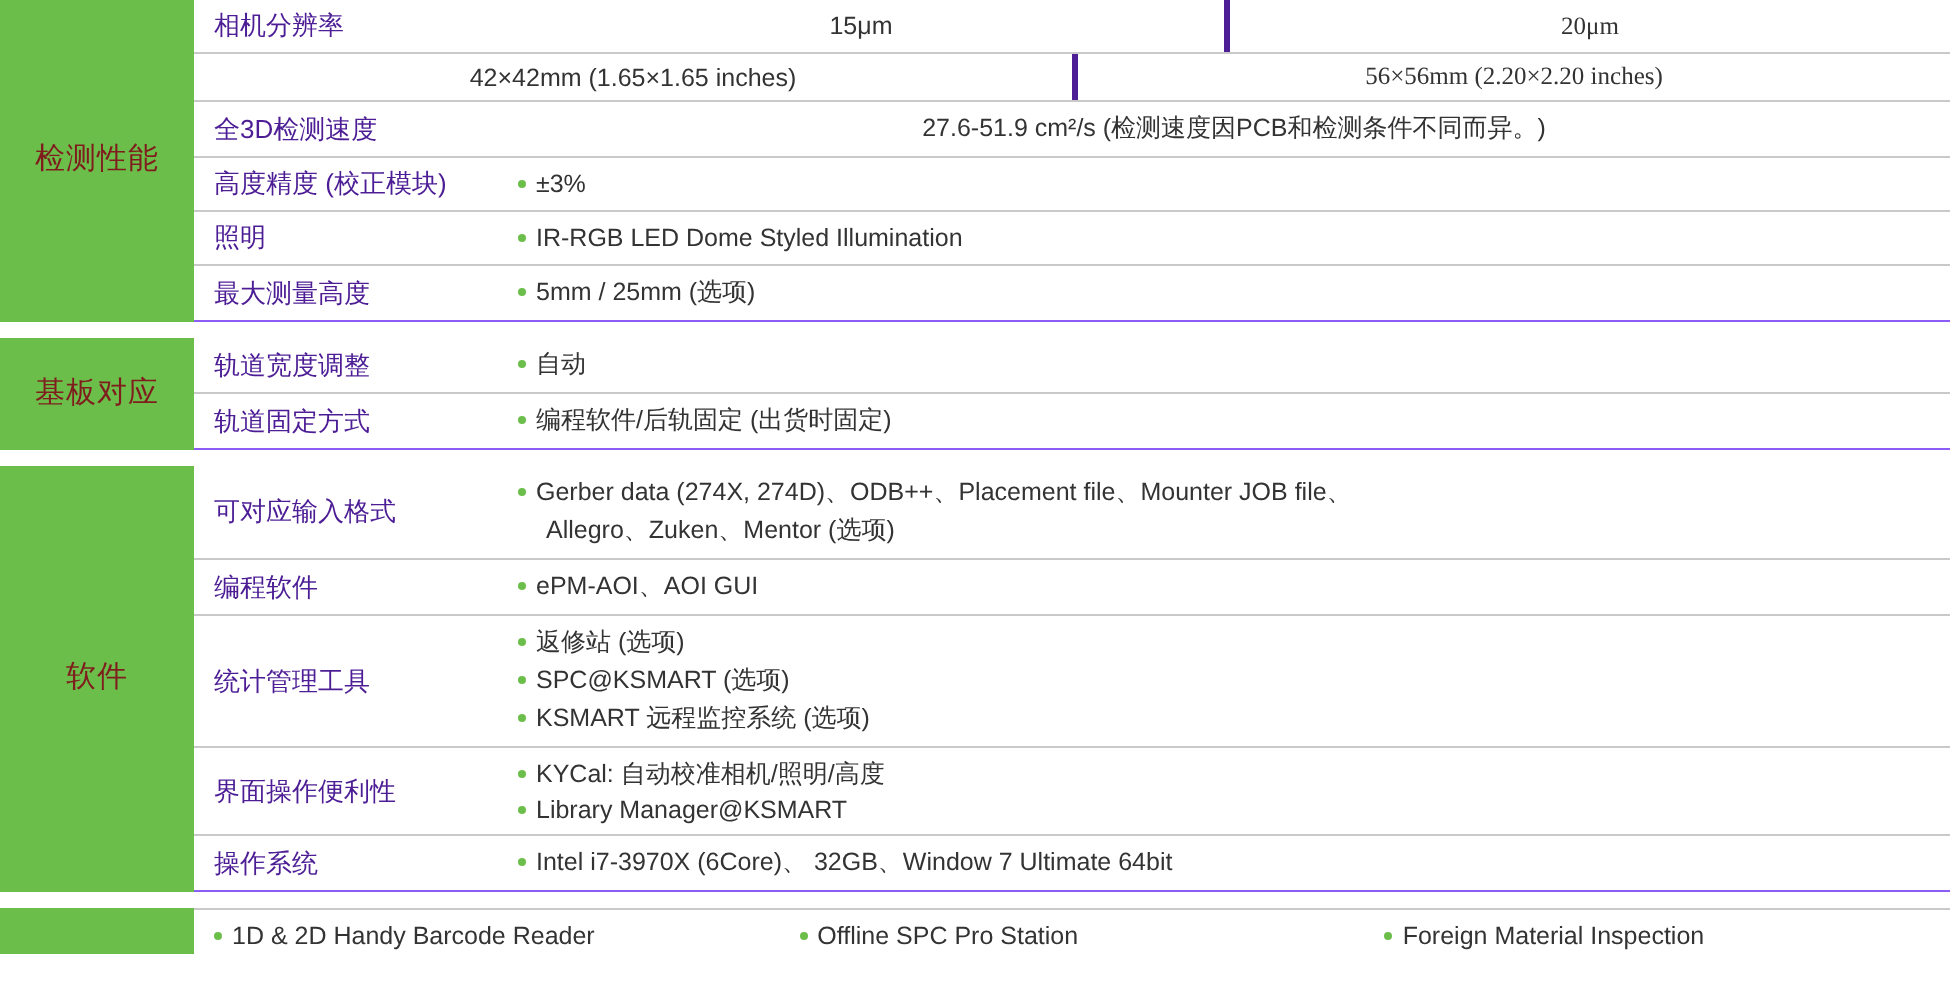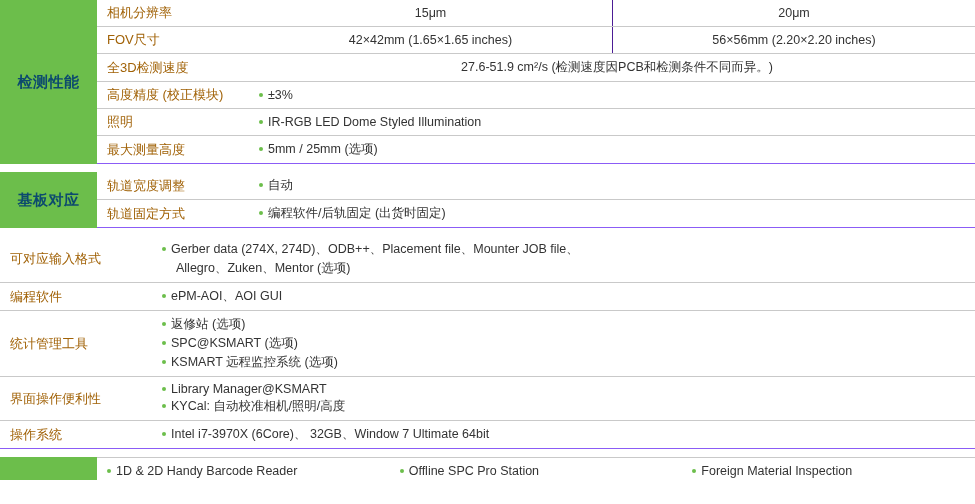--- a/index.html
+++ b/index.html
@@ -23,23 +23,23 @@
   
   .section {
     display: flex;
     align-items: stretch;
     margin-bottom: 8px;
   }
   .cat {
     width: 97px;
     flex: 0 0 97px;
     background: #6cbe4b;
-    color: #0c4a6e;
+    color: #7f1d1d;
     font-size: 15px;
-    font-weight: bold;
+    font-weight: normal;
     display: flex;
     align-items: center;
     justify-content: center;
     text-align: center;
     line-height: 1.25;
     letter-spacing: 0.5px;
   }
   .rows {
     flex: 1 1 auto;
     display: flex;
@@ -50,21 +50,21 @@
     align-items: stretch;
     border-bottom: 1px solid #c9c9c9;
   }
   .row.last { border-bottom: 1px solid #8b5cf6; }
   .label {
     width: 152px;
     flex: 0 0 152px;
     padding: 4px 0 4px 10px;
     display: flex;
     align-items: center;
-    color: #a16207;
+    color: #4c1d95;
     font-size: 13px;
     box-sizing: border-box;
   }
   .val {
     flex: 1 1 auto;
     padding: 4px 0 4px 10px;
     display: flex;
     flex-direction: column;
     justify-content: center;
     box-sizing: border-box;
@@ -94,21 +94,21 @@
     flex: 1 1 auto;
   }
   .spec-col {
     flex: 1 1 50%;
     display: flex;
     align-items: center;
     justify-content: center;
     padding: 4px 0;
     box-sizing: border-box;
   }
-  .spec-col.divider { border-left: 1px solid #4c1d95; }
+  .spec-col.divider { border-left: 3px solid #4c1d95; font-family: Liberation Serif, serif; }
 
   
   .addon-wrap {
     display: flex;
     flex: 1 1 auto;
     border-top: 1px solid #c9c9c9;
     padding-top: 4px;
   }
   .addon-col {
     flex: 1 1 33.33%;
@@ -128,21 +128,20 @@
 
       <div class="row">
         <div class="label">相机分辨率</div>
         <div class="spec-split">
           <div class="spec-col">15μm</div>
           <div class="spec-col divider">20μm</div>
         </div>
       </div>
 
       <div class="row">
-        <div class="label">FOV尺寸</div>
         <div class="spec-split">
           <div class="spec-col">42×42mm (1.65×1.65 inches)</div>
           <div class="spec-col divider">56×56mm (2.20×2.20 inches)</div>
         </div>
       </div>
 
       <div class="row">
         <div class="label">全3D检测速度</div>
         <div class="val center">
           <div class="line centerline">27.6-51.9 cm²/s (检测速度因PCB和检测条件不同而异。)</div>
@@ -189,20 +188,21 @@
         <div class="label">轨道固定方式</div>
         <div class="val">
           <div class="line bullet">编程软件/后轨固定 (出货时固定)</div>
         </div>
       </div>
 
     </div>
   </div>
 
   <div class="section">
+    <div class="cat">软件</div>
     <div class="rows">
 
       <div class="row">
         <div class="label">可对应输入格式</div>
         <div class="val">
           <div class="line bullet">Gerber data (274X, 274D)、ODB++、Placement file、Mounter JOB file、</div>
           <div class="line" style="padding-left:14px;">Allegro、Zuken、Mentor (选项)</div>
         </div>
       </div>
 
@@ -218,22 +218,22 @@
         <div class="val">
           <div class="line bullet">返修站 (选项)</div>
           <div class="line bullet">SPC@KSMART (选项)</div>
           <div class="line bullet">KSMART 远程监控系统 (选项)</div>
         </div>
       </div>
 
       <div class="row">
         <div class="label">界面操作便利性</div>
         <div class="val">
+          <div class="line bullet">KYCal: 自动校准相机/照明/高度</div>
           <div class="line bullet">Library Manager@KSMART</div>
-          <div class="line bullet">KYCal: 自动校准相机/照明/高度</div>
         </div>
       </div>
 
       <div class="row last">
         <div class="label">操作系统</div>
         <div class="val">
           <div class="line bullet">Intel i7-3970X (6Core)、 32GB、Window 7 Ultimate 64bit</div>
         </div>
       </div>
 

